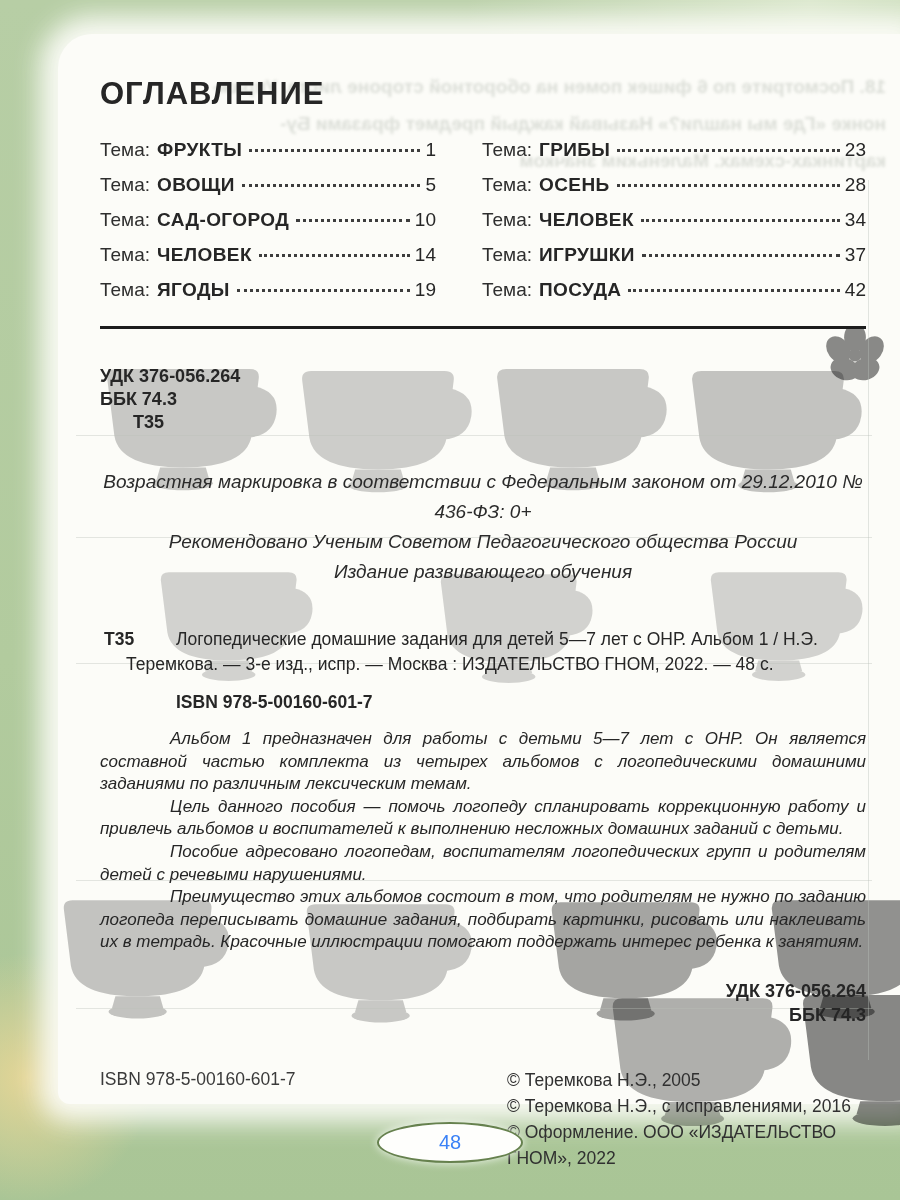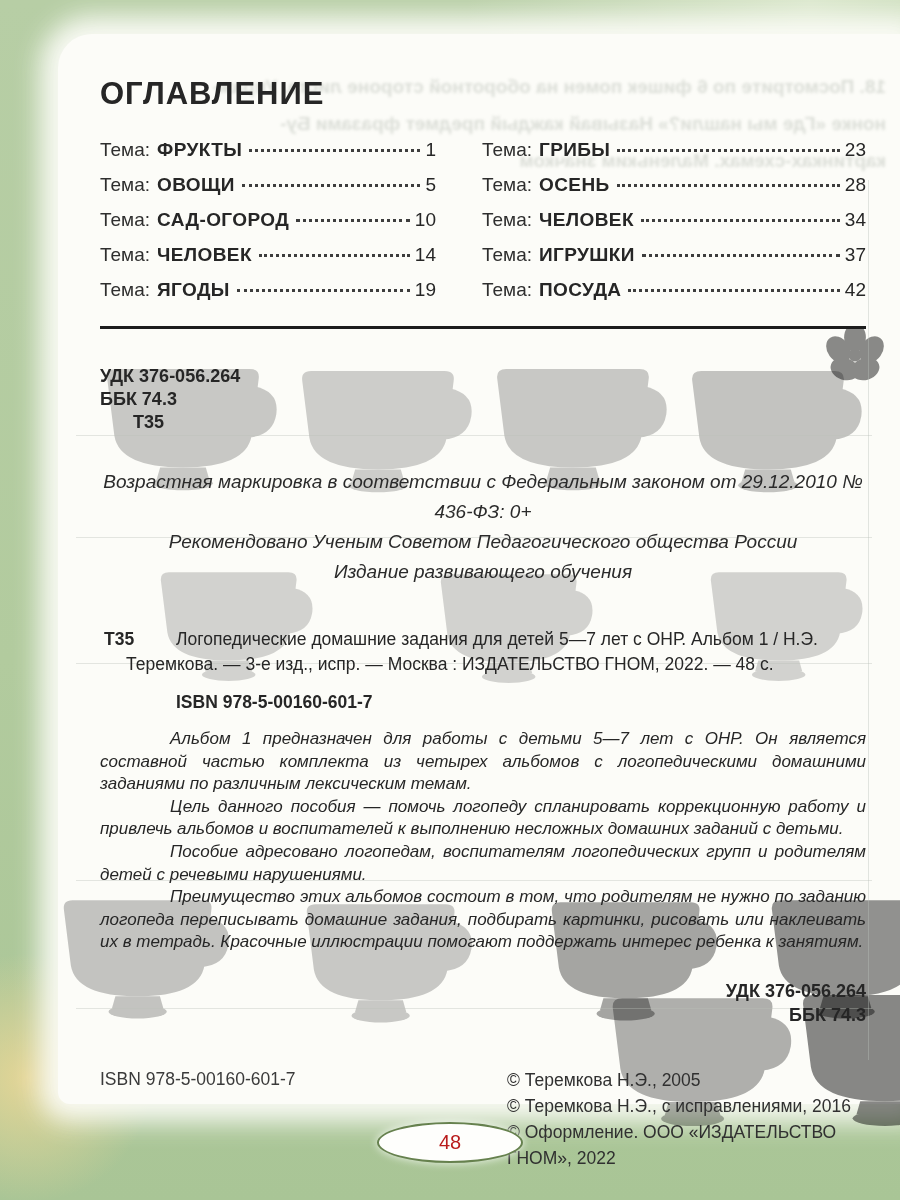--- a/index.html
+++ b/index.html
@@ -69,21 +69,21 @@
 
   .footer{position:relative;margin-top:42px;font-size:17.5px;}
   .footer-isbn{display:inline-block;color:#3a3a3a;}
   .copyright{position:absolute;left:362px;top:-2px;line-height:26px;color:#303030;margin-left:45px;}
 
   
   .page-oval{
     position:absolute;top:1122px;left:50%;width:142px;height:37px;margin-left:-73px;
     background:#fefefc;border:2px solid #66814e;border-radius:50%;
     display:flex;align-items:center;justify-content:center;
-    font-size:20px;color:#b91c1c;z-index:3;
+    font-size:20px;color:#3b82f6;z-index:3;
     box-shadow:0 0 8px rgba(255,255,255,.8);
   }
 </style>
 </head>
 <body>
 
 <svg width="0" height="0" style="position:absolute" aria-hidden="true">
   <defs>
     <g id="cup-shape">
       <path class="outline" d="M12,14 L88,14 Q94,14 93,20 L89,52 Q86,70 50,70 Q14,70 11,52 L7,20 Q6,14 12,14 Z"></path>

